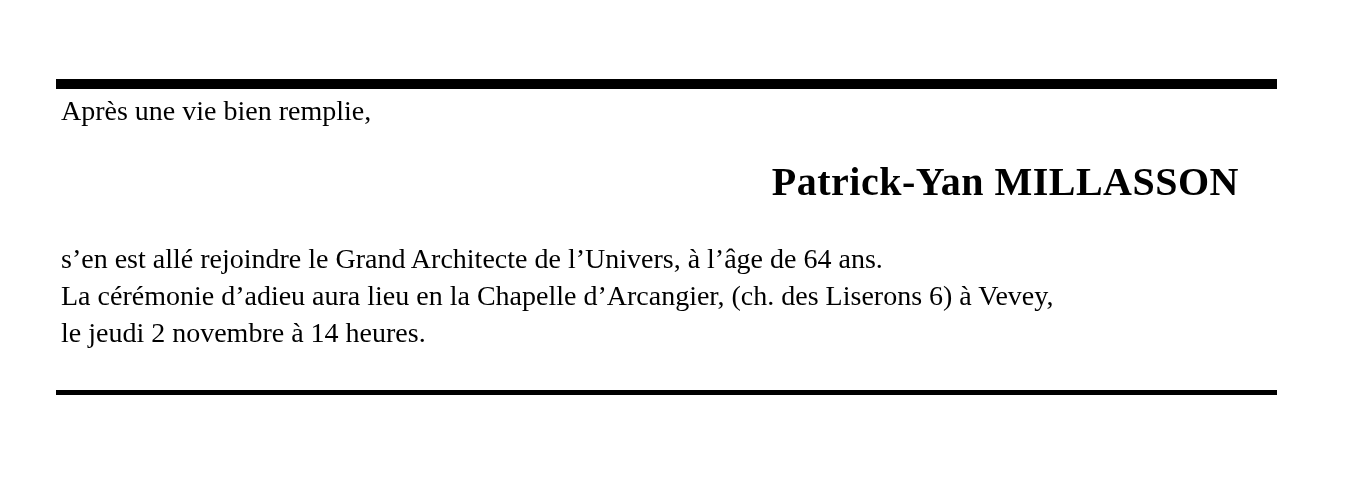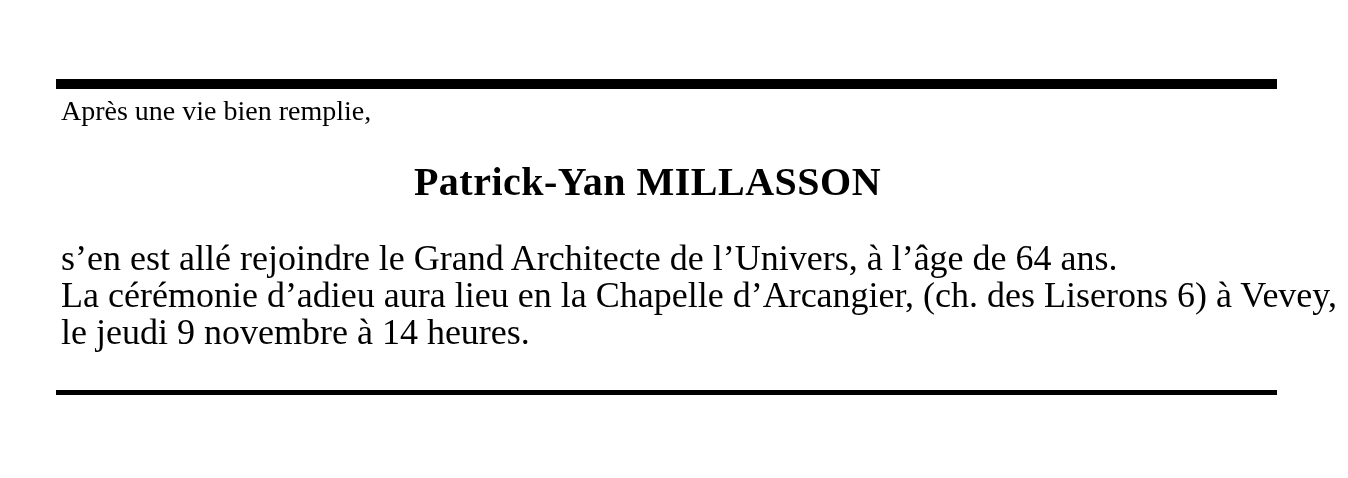--- a/index.html
+++ b/index.html
@@ -40,33 +40,33 @@
     font-size: 28px;
     line-height: 37px;
     white-space: nowrap;
   }
   .deceased-name {
     position: absolute;
     left: 56px;
     top: 157px;
     width: 1221px;
     padding-right: 38px;
-    text-align: center;
+    text-align: right;
     font-size: 40px;
     line-height: 50px;
     font-weight: bold;
     letter-spacing: 0.5px;
     white-space: nowrap;
   }
   .notice-body {
     position: absolute;
     left: 61px;
     top: 240px;
     width: 1260px;
-    font-size: 36px;
+    font-size: 28px;
     line-height: 37px;
   }
   .notice-body p {
     white-space: nowrap;
   }
   .bold {
     font-weight: bold;
   }
 </style>
 </head>
@@ -76,18 +76,18 @@
 
   <div class="rule rule-top"></div>
 
   <p class="intro">Après une vie bien remplie,</p>
 
   <h1 class="deceased-name">Patrick-Yan MILLASSON</h1>
 
   <div class="notice-body">
     <p>s’en est allé rejoindre le Grand Architecte de l’Univers, à l’âge de 64 ans.</p>
     <p>La cérémonie d’adieu aura lieu en la Chapelle d’Arcangier, (ch. des Liserons 6) à Vevey,</p>
-    <p>le jeudi 9 novembre à 14 heures.</p>
+    <p>le jeudi 2 novembre à 14 heures.</p>
   </div>
 
   <div class="rule rule-bottom"></div>
 
 </div>
 
 </body></html>

